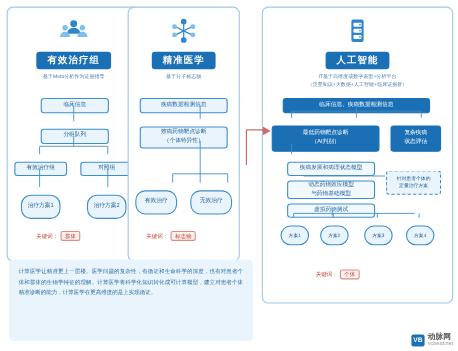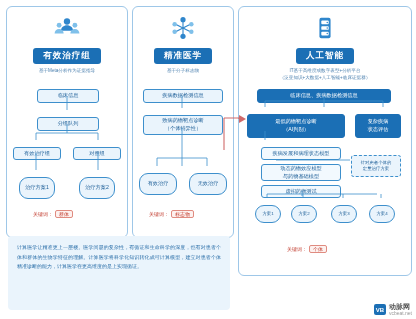--- a/index.html
+++ b/index.html
@@ -1,21 +1,21 @@
 <!DOCTYPE html>
 <html><head>
 <meta charset="utf-8">
 <style>
   html,body{margin:0;padding:0;}
   body{width:416px;height:319px;background:#ffffff;font-family:"Liberation Sans",sans-serif;position:relative;overflow:hidden;}
   .canvas{position:absolute;left:0;top:0;width:416px;height:319px;}
 
   .col{position:absolute;border:1px solid #9ec7e8;border-radius:6px;background:#ffffff;}
   .col.c1{left:6px;top:6px;width:120px;height:230px;}
-  .col.c2{left:132px;top:6px;width:100px;height:230px;}
+  .col.c2{left:116px;top:6px;width:100px;height:230px;}
   .col.c3{left:238px;top:6px;width:172px;height:268px;}
 
   .hdr{position:absolute;left:0;right:0;top:8px;text-align:center;}
   .hicon{width:26px;height:26px;margin:0 auto 3px auto;display:block;}
   .htitle{font-size:8.5px;color:#ffffff;background:#1b6fb5;border-radius:3px;display:inline-block;padding:2px 10px;font-weight:bold;letter-spacing:1px;}
   .hsub{font-size:4.6px;color:#4a7fae;margin-top:4px;line-height:1.5;padding:0 8px;}
 
   .node{position:absolute;box-sizing:border-box;border:1px solid #3d8fcc;border-radius:3px;background:#eaf4fc;color:#1a5c96;
         font-size:5.2px;display:flex;align-items:center;justify-content:center;text-align:center;line-height:1.45;padding:1px 2px;}
   .node.solidblue{background:#1b6fb5;border-color:#1b6fb5;color:#fff;}

